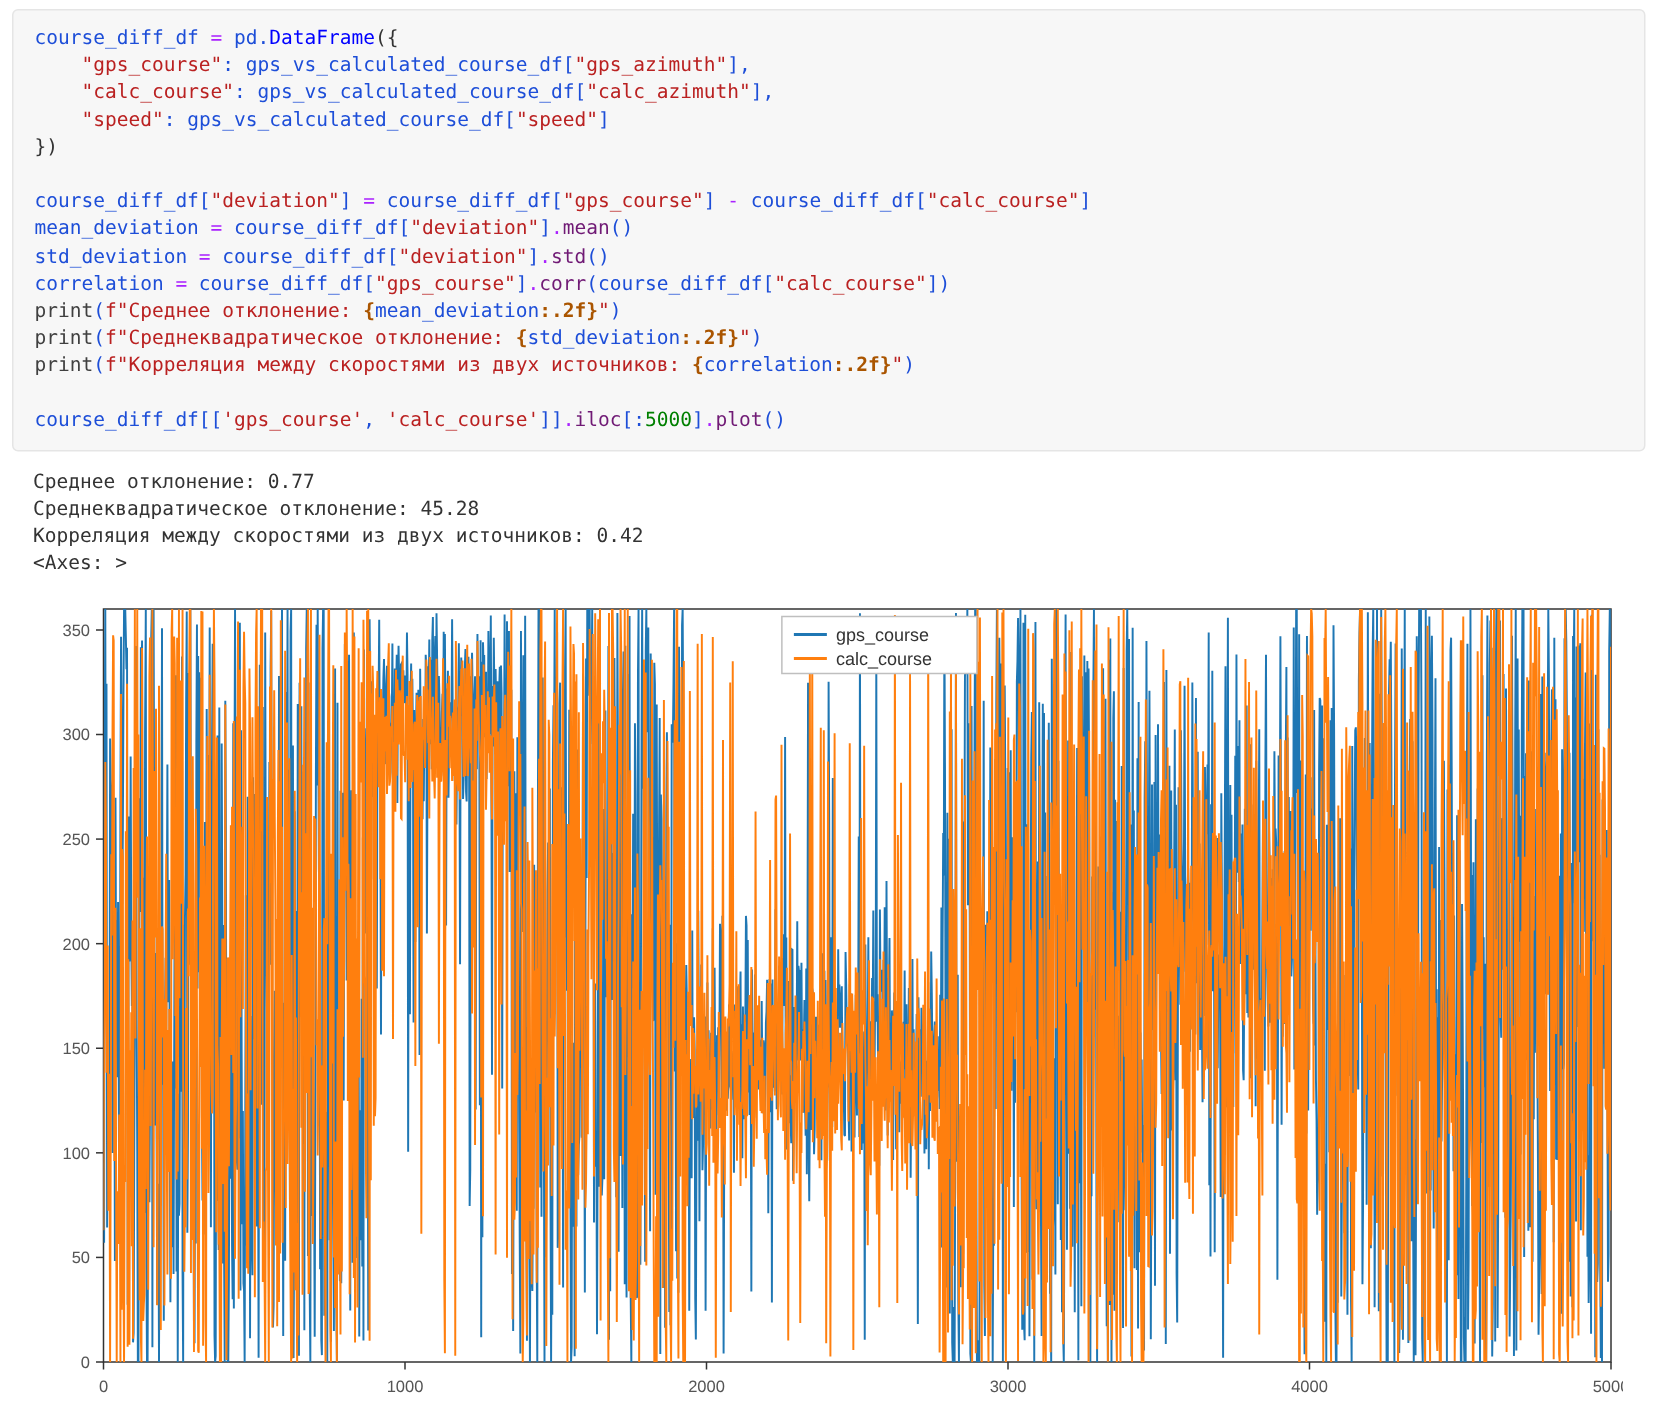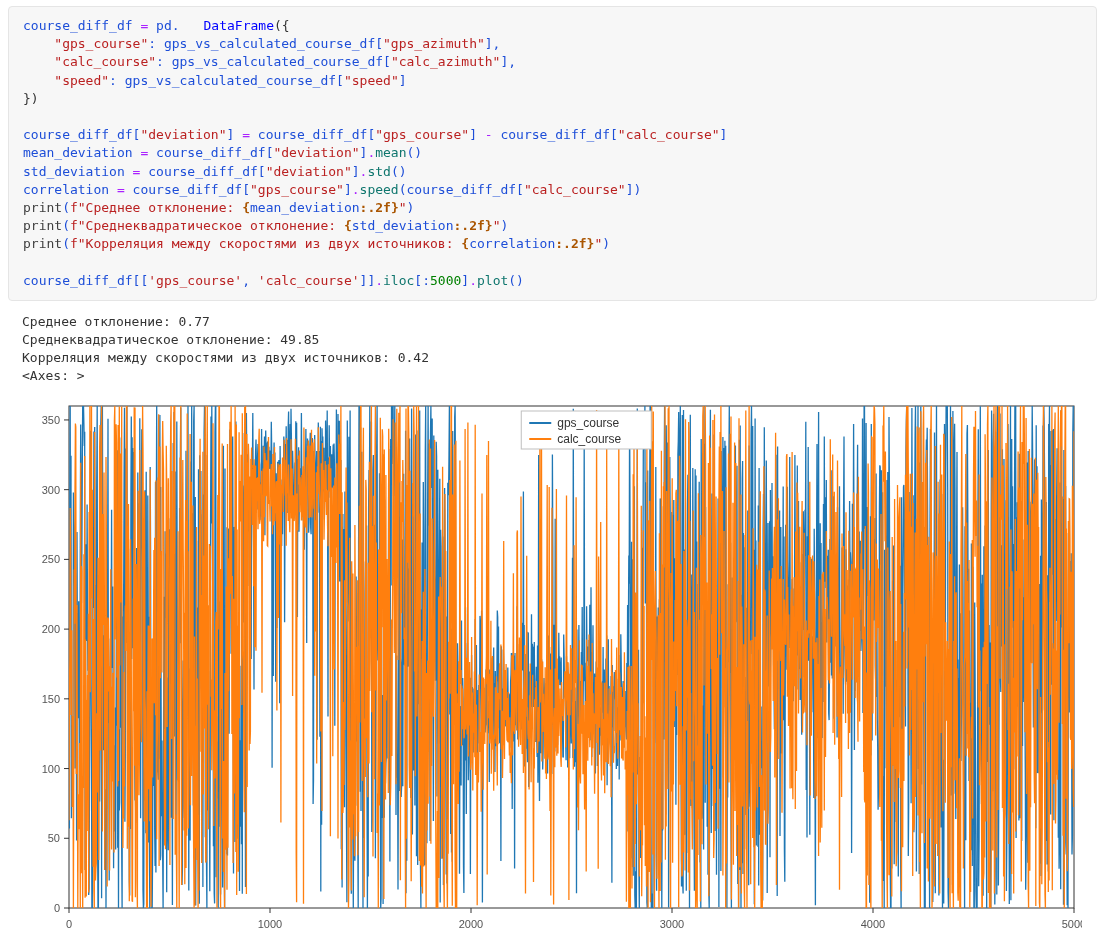--- a/index.html
+++ b/index.html
@@ -26,22 +26,22 @@
     margin: 0 8px;
     white-space: pre;
     color: #333;
     line-height: 1.4;
   }
   
   .tok-name { color: #1d4ed8; }
   .tok-op   { color: #aa22ff; }
   .tok-paren{ color: #333; }
   .tok-str  { color: #ba2121; }
-  .tok-df   { color: #0000ff; margin-left: 24px; }
-  .tok-meth { color: #0f766e; text-align: center; }
+  .tok-df   { color: #0000ff; }
+  .tok-meth { color: #701a75; text-align: center; }
   .tok-fmt  { color: #aa5500; font-weight: bold; }
   .tok-num  { color: #008000; }
   .tok-print{ color: #404040; }
 
   .chart-wrap {
     margin: 8px 14px 12px 14px;
     width: 1068px;
     position: relative;
   }
   svg { display: block; }
@@ -54,29 +54,29 @@
 
 <div class="code-cell"><span class="tok-name">course_diff_df </span><span class="tok-op">=</span><span class="tok-name"> pd.</span><span class="tok-df">DataFrame</span><span class="tok-paren">({</span>
 <span class="tok-name">    </span><span class="tok-str">"gps_course"</span><span class="tok-name">: gps_vs_calculated_course_df[</span><span class="tok-str">"gps_azimuth"</span><span class="tok-name">],</span>
 <span class="tok-name">    </span><span class="tok-str">"calc_course"</span><span class="tok-name">: gps_vs_calculated_course_df[</span><span class="tok-str">"calc_azimuth"</span><span class="tok-name">],</span>
 <span class="tok-name">    </span><span class="tok-str">"speed"</span><span class="tok-name">: gps_vs_calculated_course_df[</span><span class="tok-str">"speed"</span><span class="tok-name">]</span>
 <span class="tok-paren">})</span>
 
 <span class="tok-name">course_diff_df[</span><span class="tok-str">"deviation"</span><span class="tok-name">] </span><span class="tok-op">=</span><span class="tok-name"> course_diff_df[</span><span class="tok-str">"gps_course"</span><span class="tok-name">] </span><span class="tok-op">-</span><span class="tok-name"> course_diff_df[</span><span class="tok-str">"calc_course"</span><span class="tok-name">]</span>
 <span class="tok-name">mean_deviation </span><span class="tok-op">=</span><span class="tok-name"> course_diff_df[</span><span class="tok-str">"deviation"</span><span class="tok-name">]</span><span class="tok-op">.</span><span class="tok-meth">mean</span><span class="tok-name">()</span>
 <span class="tok-name">std_deviation </span><span class="tok-op">=</span><span class="tok-name"> course_diff_df[</span><span class="tok-str">"deviation"</span><span class="tok-name">]</span><span class="tok-op">.</span><span class="tok-meth">std</span><span class="tok-name">()</span>
-<span class="tok-name">correlation </span><span class="tok-op">=</span><span class="tok-name"> course_diff_df[</span><span class="tok-str">"gps_course"</span><span class="tok-name">]</span><span class="tok-op">.</span><span class="tok-meth">speed</span><span class="tok-name">(course_diff_df[</span><span class="tok-str">"calc_course"</span><span class="tok-name">])</span>
+<span class="tok-name">correlation </span><span class="tok-op">=</span><span class="tok-name"> course_diff_df[</span><span class="tok-str">"gps_course"</span><span class="tok-name">]</span><span class="tok-op">.</span><span class="tok-meth">corr</span><span class="tok-name">(course_diff_df[</span><span class="tok-str">"calc_course"</span><span class="tok-name">])</span>
 <span class="tok-print">print</span><span class="tok-name">(</span><span class="tok-str">f"Среднее отклонение: </span><span class="tok-fmt">{</span><span class="tok-name">mean_deviation</span><span class="tok-fmt">:</span><span class="tok-fmt">.2f</span><span class="tok-fmt">}</span><span class="tok-str">"</span><span class="tok-name">)</span>
 <span class="tok-print">print</span><span class="tok-name">(</span><span class="tok-str">f"Среднеквадратическое отклонение: </span><span class="tok-fmt">{</span><span class="tok-name">std_deviation</span><span class="tok-fmt">:</span><span class="tok-fmt">.2f</span><span class="tok-fmt">}</span><span class="tok-str">"</span><span class="tok-name">)</span>
 <span class="tok-print">print</span><span class="tok-name">(</span><span class="tok-str">f"Корреляция между скоростями из двух источников: </span><span class="tok-fmt">{</span><span class="tok-name">correlation</span><span class="tok-fmt">:</span><span class="tok-fmt">.2f</span><span class="tok-fmt">}</span><span class="tok-str">"</span><span class="tok-name">)</span>
 
 <span class="tok-name">course_diff_df[[</span><span class="tok-str">'gps_course'</span><span class="tok-name">, </span><span class="tok-str">'calc_course'</span><span class="tok-name">]]</span><span class="tok-op">.</span><span class="tok-meth">iloc</span><span class="tok-name">[:</span><span class="tok-num">5000</span><span class="tok-name">]</span><span class="tok-op">.</span><span class="tok-meth">plot</span><span class="tok-name">()</span></div>
 
 <div class="output-cell"><span>Среднее отклонение: 0.77</span>
-<span>Среднеквадратическое отклонение: 49.85</span>
+<span>Среднеквадратическое отклонение: 45.28</span>
 <span>Корреляция между скоростями из двух источников: 0.42</span>
 <span>&lt;Axes: &gt;</span></div>
 
 <div class="chart-wrap">
   <svg id="chart-svg" width="1068" height="545">
       <rect x="55" y="8" width="1005" height="502" fill="none" stroke="#333" stroke-width="1"></rect>
       <line x1="50" y1="510" x2="55" y2="510" stroke="#333" stroke-width="1"></line>
       <text x="46" y="514" text-anchor="end" class="axis-label">0</text>
       <line x1="50" y1="440.27777777777777" x2="55" y2="440.27777777777777" stroke="#333" stroke-width="1"></line>
       <text x="46" y="444.27777777777777" text-anchor="end" class="axis-label">50</text>

